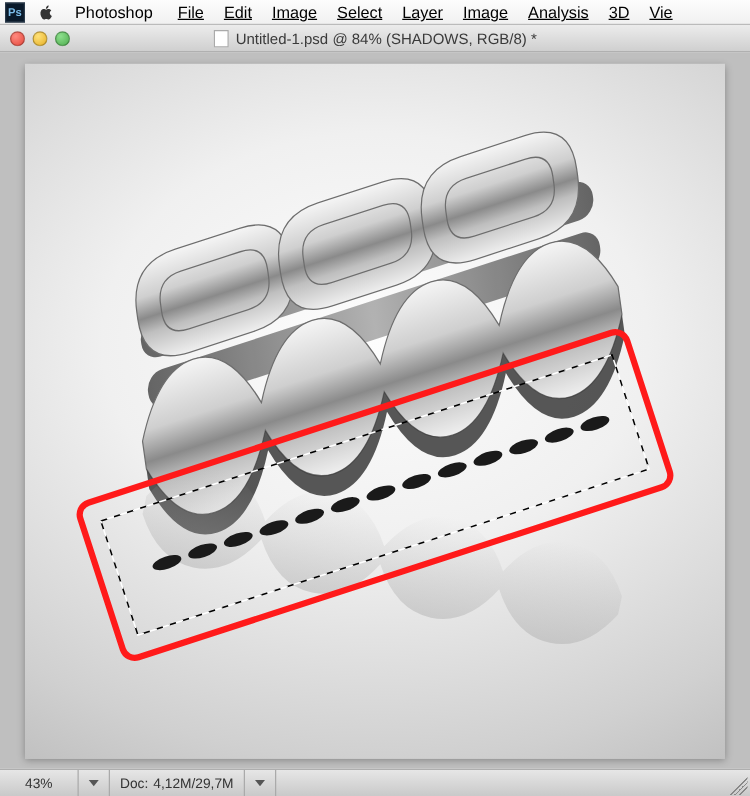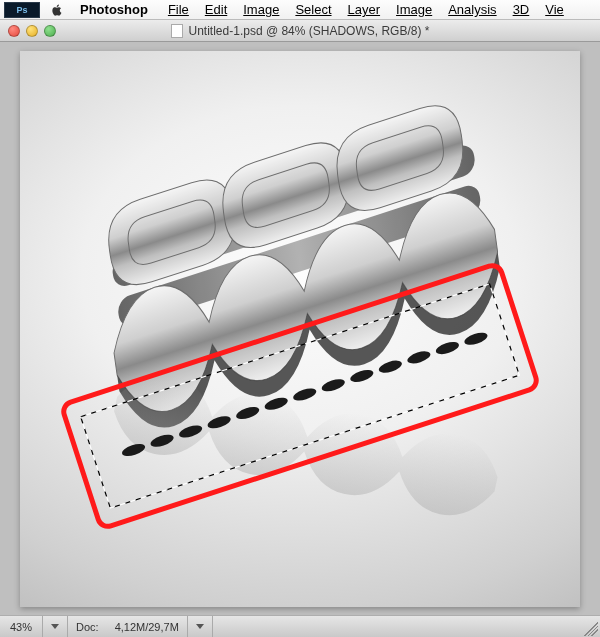--- a/index.html
+++ b/index.html
@@ -22,24 +22,24 @@
     gap: 0;
     color: #000;
     font-size: 13px;
     white-space: nowrap;
   }
   .menubar .apple {
     width: 14px; height: 14px;
     margin: 0 8px 0 6px;
     display: inline-block;
   }
-  .menubar .app-name { font-weight: bold; margin-right: 4px; padding: 0 8px; }
+  .menubar .app-name { font-weight: normal; margin-right: 4px; padding: 0 8px; }
   .menubar .menu-item { padding: 0 8px; cursor: default; text-decoration: underline; }
   .menubar .ps-icon {
-    width:36px;height:16px;background:#0a1a2a;display:inline-flex;align-items:center;justify-content:center;
+    width:16px;height:16px;background:#0a1a2a;display:inline-flex;align-items:center;justify-content:center;
     color:#7bbce8;font-size:9px;font-weight:bold;border:1px solid #2a3a4a;margin-right:4px;
   }
   .titlebar {
     height: 22px;
     background: linear-gradient(#ececec, #cfcfcf);
     border-bottom: 1px solid #9a9a9a;
     display: flex;
     align-items: center;
     position: relative;
   }
@@ -73,25 +73,25 @@
     position:absolute;inset:0;
   }
   .statusbar {
     position:absolute;bottom:0;left:0;right:0;height:22px;
     background:linear-gradient(#e6e6e6,#c9c9c9);
     border-top:1px solid #aeaeae;
     display:flex;align-items:center;
     font-size:11px;color:#333;
   }
   .statusbar .zoom {
-    width:43px;text-align:center;border-right:1px solid #aaa;height:100%;
+    width:63px;text-align:center;border-right:1px solid #aaa;height:100%;
     display:flex;align-items:center;justify-content:center;
   }
   .statusbar .segment {
-    border-right:1px solid #aaa;height:100%;display:flex;align-items:center;padding:0 8px;gap:16px;
+    border-right:1px solid #aaa;height:100%;display:flex;align-items:center;padding:0 8px;gap:4px;
   }
   .statusbar .popup-tri {
     width:0;height:0;border-left:4px solid transparent;border-right:4px solid transparent;border-top:5px solid #555;
   }
   .statusbar .grip {
     margin-left:auto;width:18px;height:18px;margin-right:2px;
     background:
       linear-gradient(135deg,transparent 60%,#888 60%,#888 64%,transparent 64%),
       linear-gradient(135deg,transparent 70%,#888 70%,#888 74%,transparent 74%),
       linear-gradient(135deg,transparent 80%,#888 80%,#888 84%,transparent 84%);

